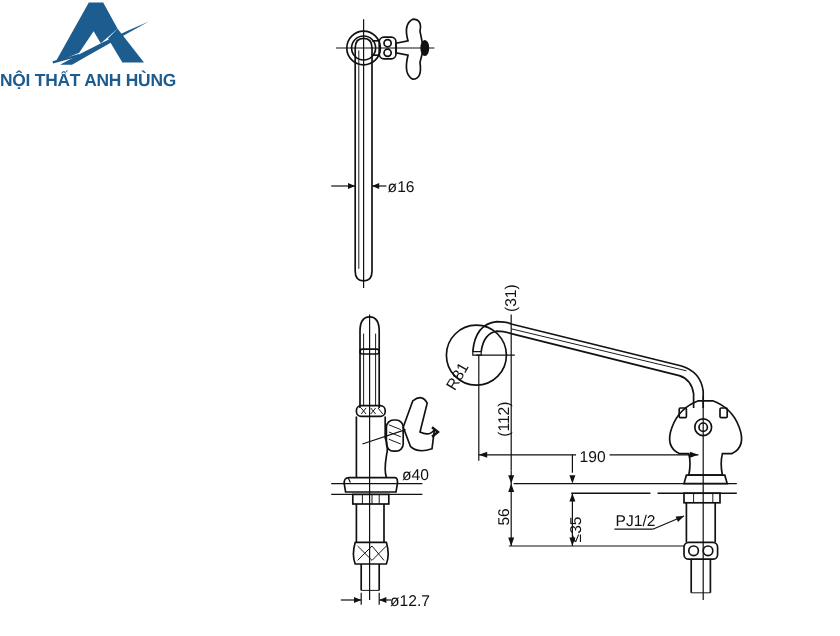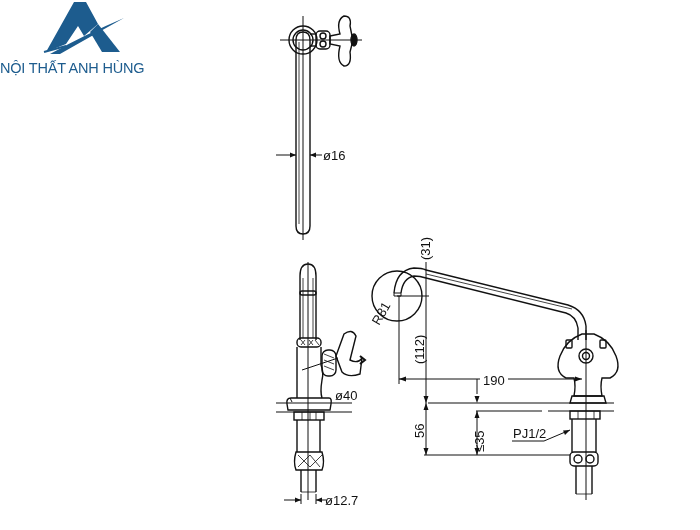--- a/index.html
+++ b/index.html
@@ -1,19 +1,19 @@
 <!DOCTYPE html>
 <html><head>
   <meta charset="utf-8">
   <style>
     html, body { margin: 0; padding: 0; background: #ffffff; }
     body { width: 700px; height: 530px; position: relative; overflow: hidden; font-family: "Liberation Sans", sans-serif; }
     .logo { position: absolute; left: 0; top: 0; width: 200px; height: 90px; }
     .logo-mark { position: absolute; left: 36px; top: 0; width: 94px; height: 56px; }
-    .logo-text { position: absolute; left: 0; top: 60px; font-family: "Liberation Sans", sans-serif; font-weight: normal; font-size: 14.5px; color: #1d5c8e; letter-spacing: -0.2px; white-space: nowrap; }
+    .logo-text { position: absolute; left: 0; top: 60px; font-family: "Liberation Sans", sans-serif; font-weight: bold; font-size: 14.5px; color: #1d5c8e; letter-spacing: -0.2px; white-space: nowrap; }
     .drawing { position: absolute; left: 0; top: 0; width: 700px; height: 530px; }
     .dim { font-family: "Liberation Sans", sans-serif; font-size: 13px; fill: #111; }
   </style>
 </head>
 <body>
 
 <div class="logo">
   <svg class="logo-mark" viewBox="0 0 94 56">
     <polygon points="10,52 38,2 50,2 62,24 48,36 42,26 30,44" fill="#1d5c8e"></polygon>
     <polygon points="62,24 84,52 66,52 54,32" fill="#1d5c8e"></polygon>

